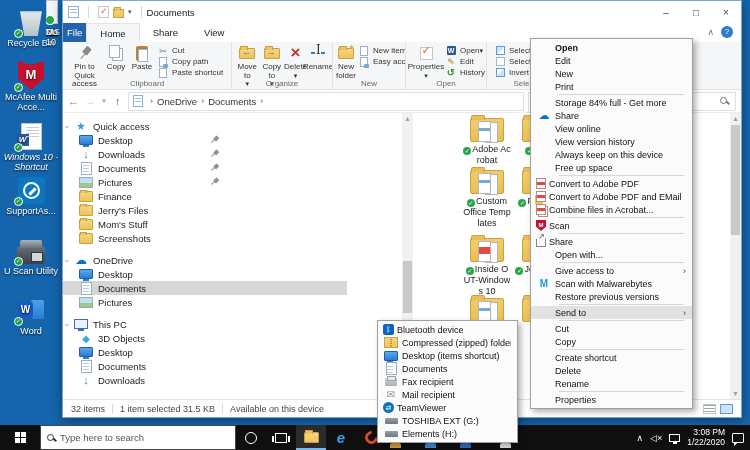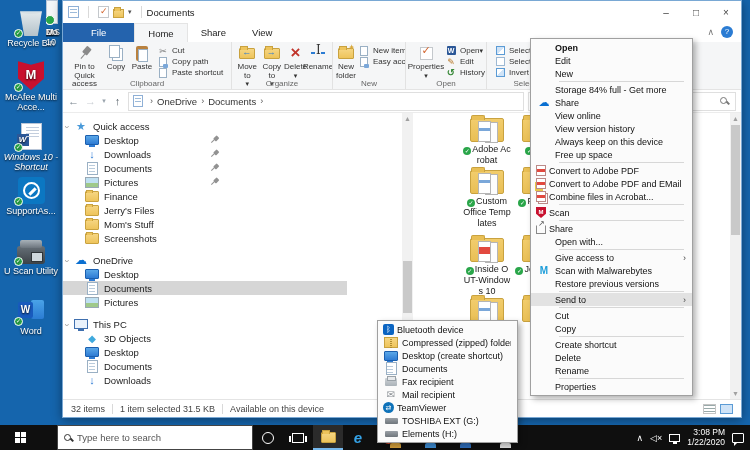--- a/index.html
+++ b/index.html
@@ -47,21 +47,21 @@
 .q-check::after { content:"✓"; position:absolute; left:1px; top:-1px; color:#d2622a; font-size:9px; font-weight:bold; }
 .q-folder { background:linear-gradient(#f6d683,#eec45b); border:1px solid #c9a23f; height:9px; margin-top:2px; }
 .q-folder::before { content:""; position:absolute; top:-3px; left:0; width:5px; height:3px; background:#eec45b; border:1px solid #c9a23f; border-bottom:none; }
 .qcaret { font-size:7px; color:#555; }
 .tsep { width:1px; height:12px; background:#d9d9d9; margin:0 5px; }
 .winbtns { position:absolute; right:0; top:0; display:flex; }
 .wbtn { width:30px; height:22px; display:flex; align-items:center; justify-content:center; font-size:10px; color:#444; }
 
 .tabs { position:absolute; top:22px; left:0; right:0; height:19px; background:#fff; display:flex; align-items:stretch; font-size:9.5px; }
 .tab { padding:0 13px; display:flex; align-items:center; color:#222; }
-.tab.file { background:#2463ad; color:#fff; padding:0 28px; }
+.tab.file { background:#2463ad; color:#fff; padding:0 4px; }
 .tab.active { background:#f5f6f7; border:1px solid #e4e4e4; border-bottom:none; }
 .ribtools { position:absolute; right:8px; top:25px; display:flex; gap:7px; align-items:center; }
 .chev { color:#777; font-size:9px; }
 .helpq { width:12px; height:12px; border-radius:50%; background:#2b7cd3; color:#fff; font-size:8px; line-height:12px; text-align:center; }
 
 .ribbon { position:absolute; top:41px; left:0; right:0; height:48px; background:#f5f6f7; border-bottom:1px solid #e4e4e4; display:flex; }
 .rgroup { position:relative; border-right:1px solid #e2e2e2; height:100%; flex:none; overflow:hidden; }
 .glabel { position:absolute; bottom:1px; left:0; right:0; text-align:center; font-size:8px; color:#666; }
 .rbody { display:flex; align-items:flex-start; height:37px; padding:2px 3px 0; }
 .rbig { width:34px; display:flex; flex-direction:column; align-items:center; font-size:8px; color:#333; text-align:center; line-height:8.5px; }
@@ -104,21 +104,21 @@
 .addrbox { flex:1; height:19px; border:1px solid #dfdfdf; display:flex; align-items:center; padding:0 4px; margin:0 4px 0 2px; overflow:hidden; }
 .crumbico { width:10px; height:12px; background:#fff; border:1px solid #8fb0d6; margin-right:3px; flex:none; position:relative; }
 .crumbico::after { content:""; position:absolute; inset:2px 1px; background:repeating-linear-gradient(180deg,#9dbbda 0 1px,transparent 1px 3px); }
 .csep { color:#555; margin:0 4px; font-size:9px; }
 .searchbox { width:208px; height:19px; border:1px solid #dfdfdf; position:relative; flex:none; margin-right:3px; }
 .mag { position:absolute; right:8px; top:4px; width:7px; height:7px; border:1.5px solid #777; border-radius:50%; }
 .mag::after { content:""; position:absolute; width:4px; height:1.5px; background:#777; transform:rotate(45deg); right:-3.5px; bottom:-0.5px; }
 
 .winbody { position:absolute; top:112px; left:0; right:0; bottom:18px; overflow:hidden; }
 .navpane { position:absolute; left:0; top:0; width:284px; bottom:0; overflow:hidden; padding-top:6px; }
-.navrow { display:flex; align-items:center; height:14px; position:relative; font-size:9.5px; color:#222; padding-left:22px; white-space:nowrap; }
+.navrow { display:flex; align-items:center; height:14px; position:relative; font-size:9.5px; color:#222; padding-left:16px; white-space:nowrap; }
 .navrow.section { padding-left:2px; margin-top:8px; }
 .navrow.section:first-of-type { margin-top:0; }
 .navrow.selected { background:#d6d6d6; }
 .caret { width:9px; flex:none; display:none; }
 .section .caret { display:inline-block; }
 .caret::before { content:"›"; display:inline-block; transform:rotate(90deg); color:#8a8a8a; font-size:9px; }
 .nico { width:14px; height:12px; margin-right:5px; flex:none; position:relative; display:flex; align-items:center; justify-content:center; }
 .pin { position:absolute; left:147px; top:2px; width:9px; height:9px; display:none; transform:rotate(45deg); opacity:.8; }
 .pinned .pin { display:block; }
 .pin::before { content:""; position:absolute; left:3px; top:0; width:3.5px; height:5px; background:#777; border-radius:1px; }
@@ -198,21 +198,21 @@
 .ico-mail::before { content:"✉"; color:#8a8f94; font-size:10px; }
 .ico-tv { width:11px; height:11px; border-radius:50%; background:#0e72b9; }
 .ico-tv::before { content:"⇄"; color:#fff; font-size:7px; line-height:11px; display:block; text-align:center; }
 .ico-drive::before { content:""; width:13px; height:6px; background:linear-gradient(#9aa0a6,#6f767c); border-radius:1px; }
 
 
 .taskbar { position:absolute; left:0; top:425px; width:750px; height:25px; background:#0f0f0f; display:flex; align-items:center; z-index:20; }
 .startbtn { width:40px; height:25px; display:flex; align-items:center; justify-content:center; }
 .winlogo { display:grid; grid-template-columns:5px 5px; grid-template-rows:5px 5px; gap:1px; }
 .winlogo span { background:#fff; }
-.tsearch { width:196px; height:25px; background:#fff; border:1px solid #444; display:flex; align-items:center; padding:0 6px; gap:6px; color:#555; font-size:9.5px;margin-left:17px; }
+.tsearch { width:196px; height:25px; background:#fff; border:1px solid #444; display:flex; align-items:center; padding:0 6px; gap:6px; color:#555; font-size:9.5px; }
 .tmag { width:7px; height:7px; border:1.5px solid #333; border-radius:50%; position:relative; flex:none; }
 .tmag::after { content:""; position:absolute; width:4px; height:1.5px; background:#333; transform:rotate(45deg); right:-3.5px; bottom:-0.5px; }
 .tbtn { width:30px; height:25px; display:flex; align-items:center; justify-content:center; position:relative; }
 .tbtn.active { background:#2b2b2b; box-shadow:inset 0 -2px 0 #76b9ed; }
 .cortana { width:12px; height:12px; border:1.5px solid #fff; border-radius:50%; }
 .taskview { width:12px; height:10px; border:1px solid #fff; position:relative; }
 .taskview::before { content:""; position:absolute; left:-4px; top:2px; width:2px; height:6px; background:#fff; }
 .taskview::after { content:""; position:absolute; right:-4px; top:2px; width:2px; height:6px; background:#fff; }
 .texp { width:15px; height:11px; background:linear-gradient(#f6d683,#eec45b); border:1px solid #c9a23f; border-radius:1px; position:relative; }
 .texp::before { content:""; position:absolute; top:-3px; left:0; width:6px; height:3px; background:#eec45b; border:1px solid #c9a23f; border-bottom:none; }
@@ -805,20 +805,25 @@
       <span class="mlabel">Edit</span>
 
     </div>
 
     <div class="mrow">
       <span class="ic"></span>
       <span class="mlabel">New</span>
 
     </div>
 
+    <div class="mrow">
+      <span class="ic"></span>
+      <span class="mlabel">Print</span>
+
+    </div>
   <div class="msep"></div>
     <div class="mrow">
       <span class="ic"></span>
       <span class="mlabel">Storage 84% full - Get more</span>
 
     </div>
 
     <div class="mrow">
       <span class="ic ico-cloud-s"></span>
       <span class="mlabel">Share</span>
@@ -954,21 +959,21 @@
       <span class="mlabel">Bluetooth device</span>
     </div>
 
     <div class="mrow">
       <span class="ic ico-zip"></span>
       <span class="mlabel">Compressed (zipped) folder</span>
     </div>
 
     <div class="mrow">
       <span class="ic ico-desktop"></span>
-      <span class="mlabel">Desktop (create shortcut)</span>
+      <span class="mlabel">Desktop (items shortcut)</span>
     </div>
 
     <div class="mrow">
       <span class="ic ico-doc"></span>
       <span class="mlabel">Documents</span>
     </div>
 
     <div class="mrow">
       <span class="ic ico-fax"></span>
       <span class="mlabel">Fax recipient</span>

